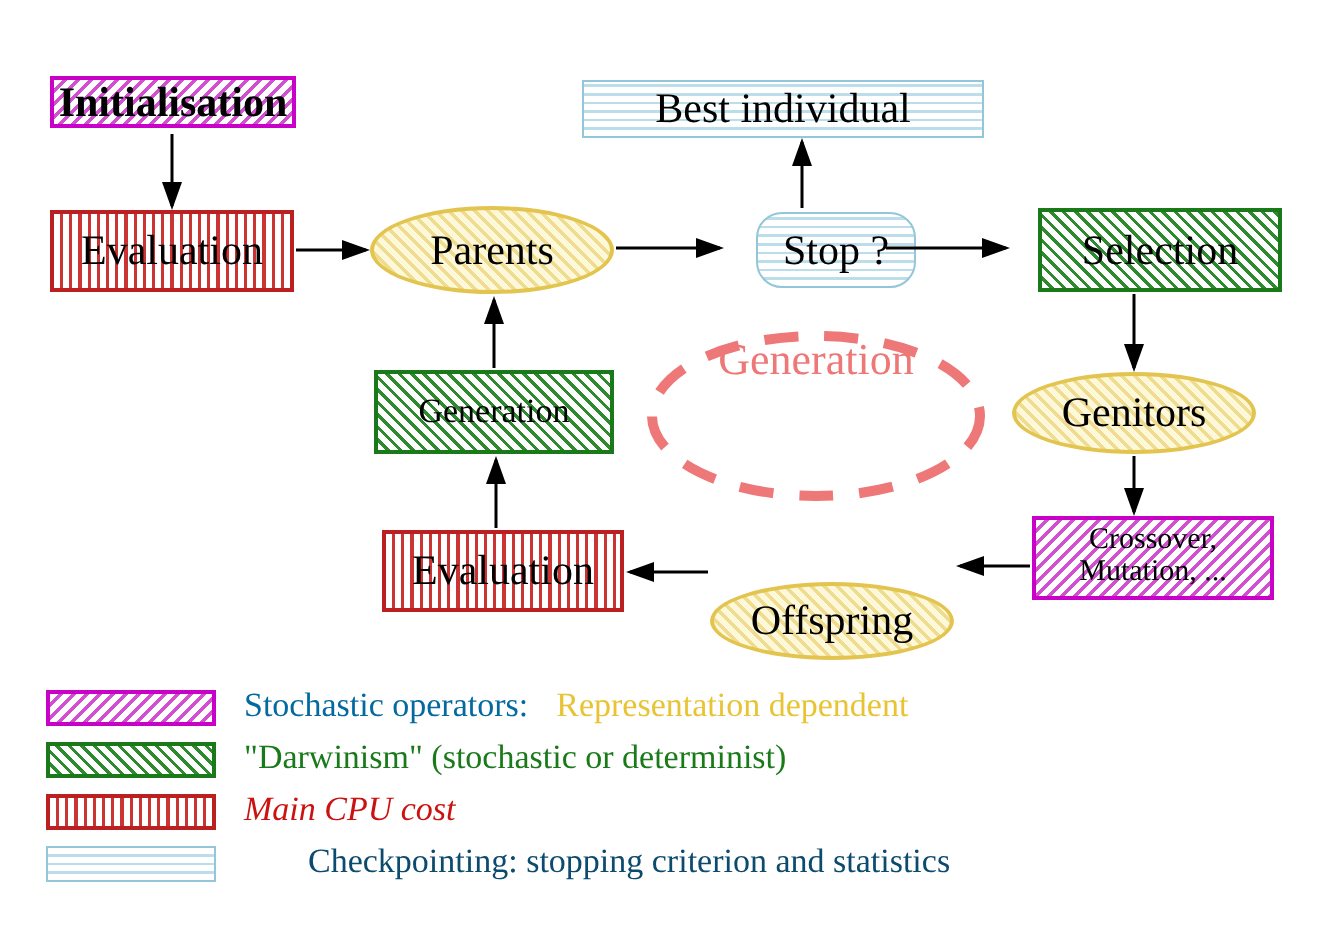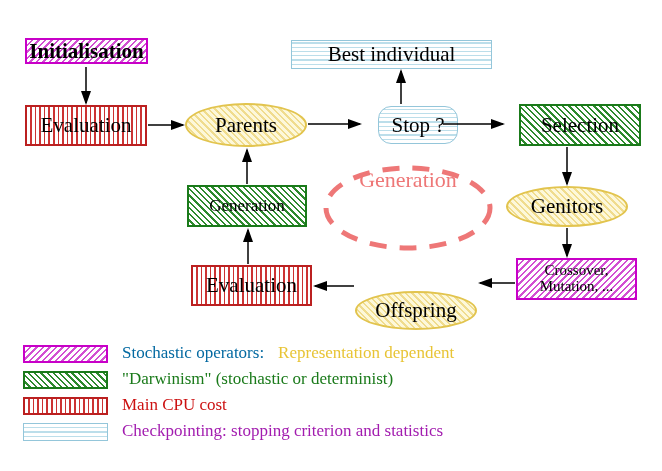--- a/index.html
+++ b/index.html
@@ -60,21 +60,21 @@
     display:flex;align-items:flex-start;justify-content:center;
     color:#ee7777;font-size:22px;
   }
 
   
   .legend-row{position:absolute;left:23px;height:18px;display:flex;align-items:center;}
   .lg-swatch{position:absolute;left:0;top:0;width:85px;height:18px;box-sizing:border-box;}
   .lg-text{position:absolute;left:99px;top:-2px;white-space:nowrap;font-size:17px;}
   .r1{top:345px;} .r2{top:371px;} .r3{top:397px;} .r4{top:423px;}
   .c-magenta{color:#0369a1;} .c-gold{color:#e8c435;} .c-green{color:#1a7a1a;}
-  .c-red{color:#cc1111;} .c-cyan{color:#a21caf;}
+  .c-red{color:#cc1111;font-style:italic;} .c-cyan{color:#0c4a6e;margin-left:32px;}
   .gap{display:inline-block;width:14px;}
 </style>
 </head>
 <body>
 
 <div class="canvas">
 
   <svg class="gen-svg" width="186" height="96">
     <ellipse cx="93" cy="48" rx="82" ry="40" fill="none" stroke="#ee7777" stroke-width="5" stroke-dasharray="17 13"></ellipse>
   </svg>

